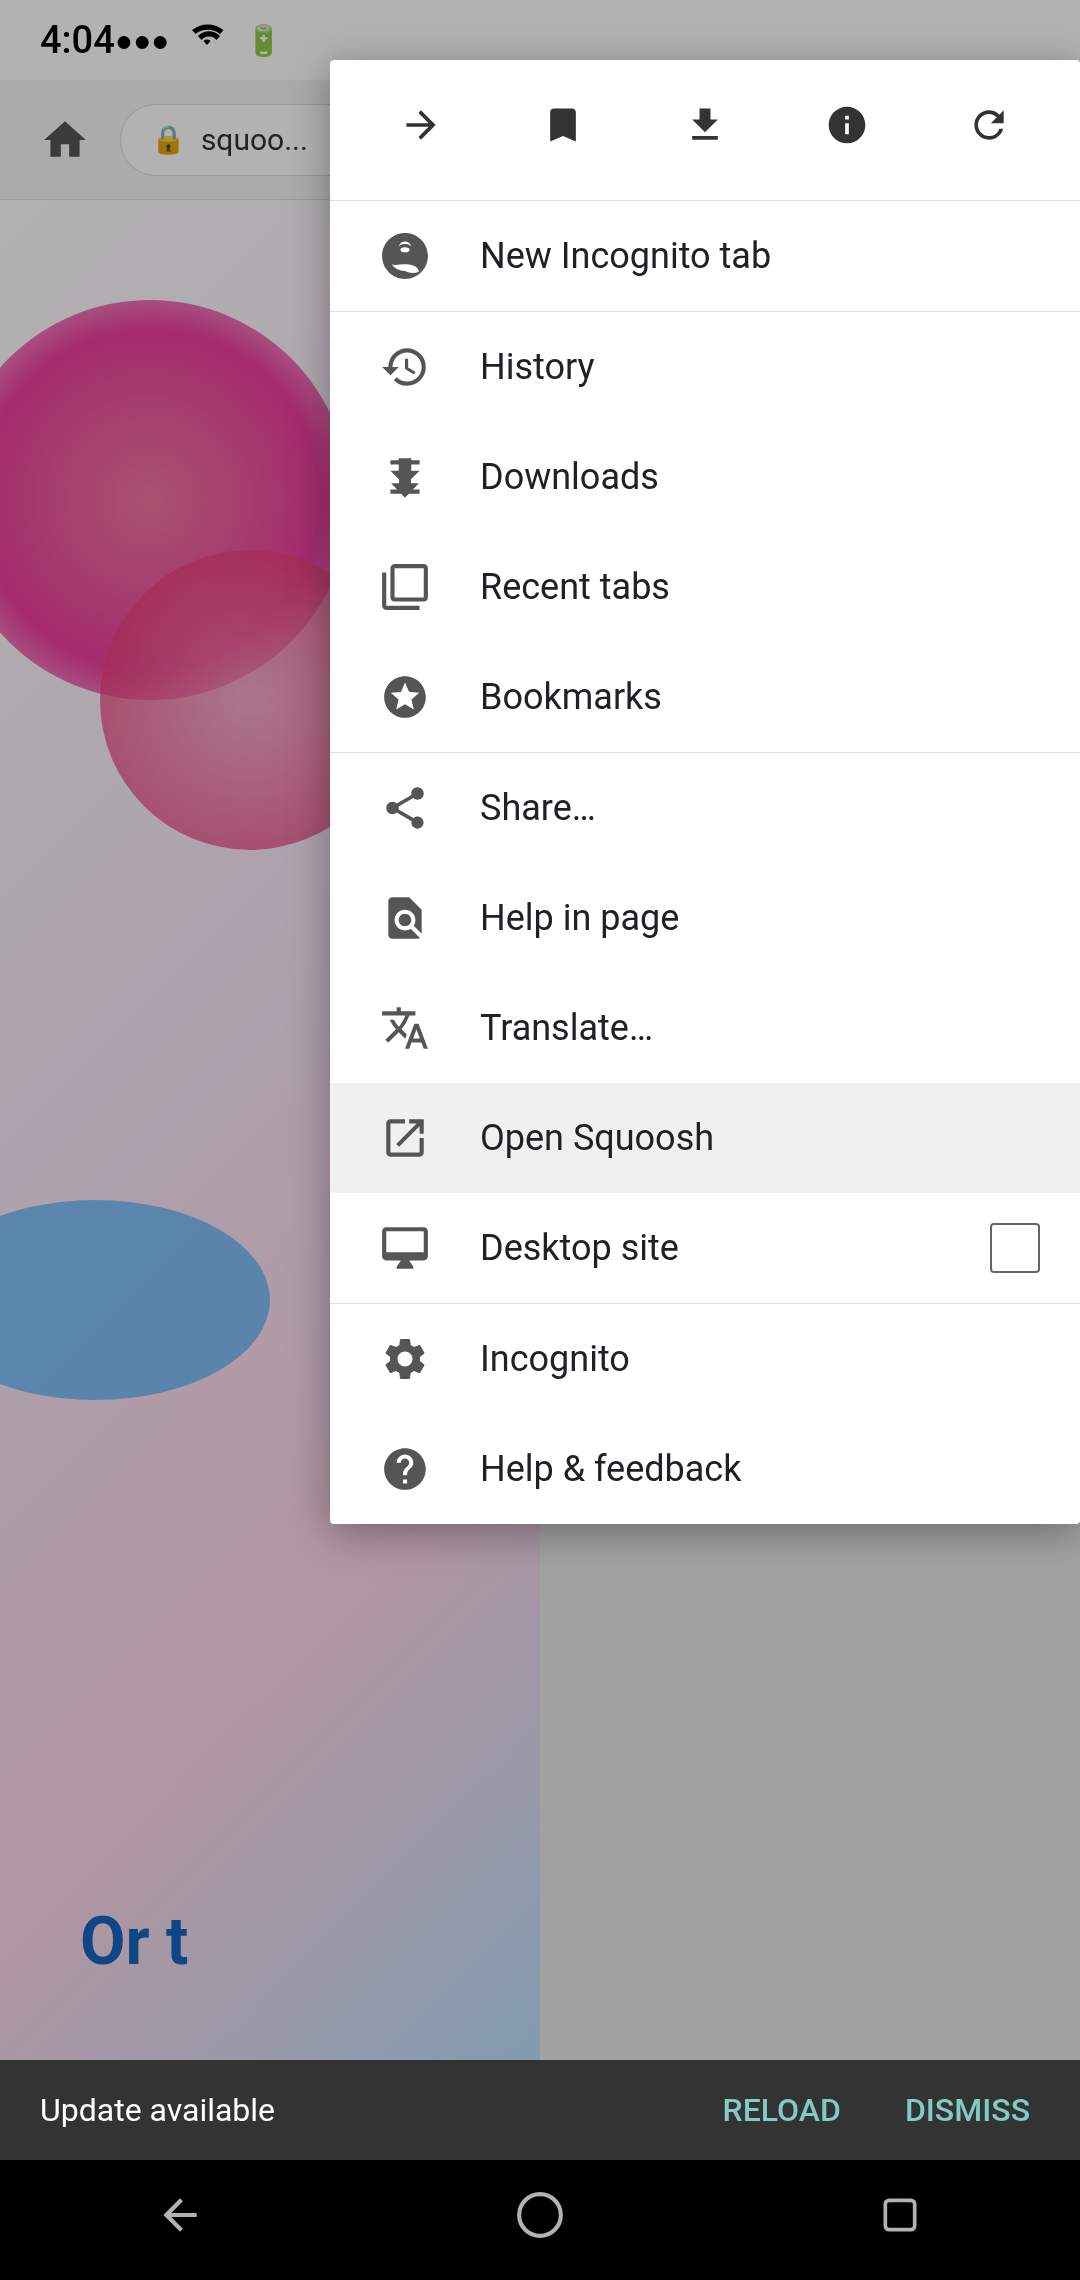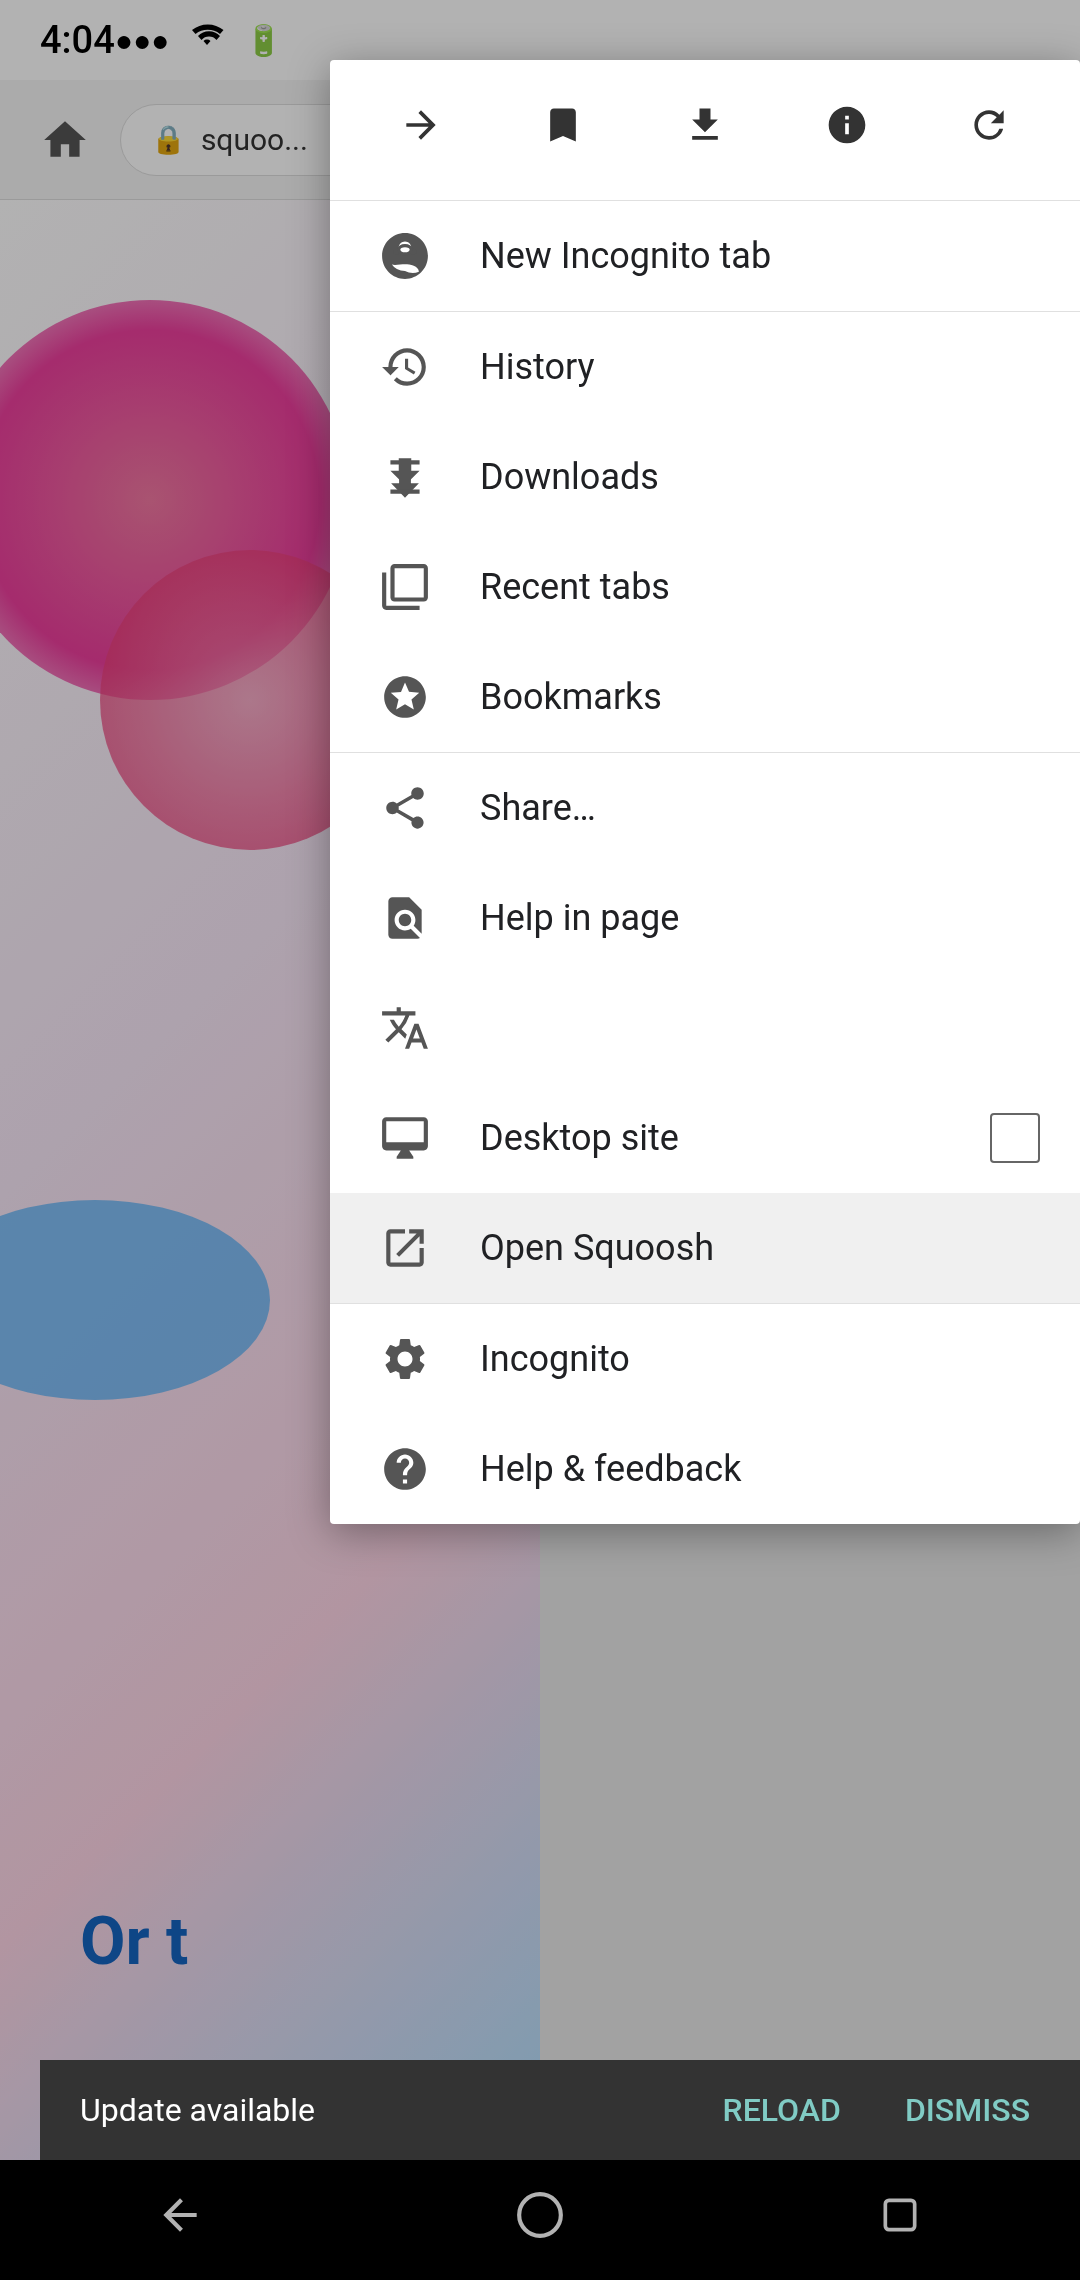--- a/index.html
+++ b/index.html
@@ -179,21 +179,20 @@
       position: absolute;
       bottom: 120px;
       left: 0; right: 0;
       height: 100px;
       background: #333;
       display: flex;
       align-items: center;
       justify-content: space-between;
       padding: 0 40px;
       z-index: 40;
-      margin-left: 40px;
     }
     .update-text {
       font-size: 32px;
       color: #fff;
     }
     .update-actions {
       display: flex;
       gap: 44px;
     }
     .update-btn {
@@ -398,39 +397,40 @@
     </div>
     <span class="menu-item-label">Help in page</span>
   </div>
 
   <div class="menu-item">
     <div class="menu-item-icon">
       <svg viewBox="0 0 24 24" fill="#555">
           <path d="M12.87 15.07l-2.54-2.51.03-.03A17.52 17.52 0 0014.07 6H17V4h-7V2H8v2H1v1.99h11.17C11.5 7.92 10.44 9.75 9 11.35 8.07 10.32 7.3 9.19 6.69 8h-2c.73 1.63 1.73 3.17 2.98 4.56l-5.09 5.02L4 19l5-5 3.11 3.11.76-2.04zM18.5 10h-2L12 22h2l1.12-3h4.75L21 22h2l-4.5-12zm-2.62 7l1.62-4.33L19.12 17h-3.24z"></path>
         </svg>
     </div>
+    <span class="menu-item-label">Translate…</span>
+  </div>
+
+  <div class="menu-item highlighted">
+    <div class="menu-item-icon">
+      <svg viewBox="0 0 24 24" fill="#555">
+          <path d="M19 19H5V5h7V3H5c-1.11 0-2 .9-2 2v14c0 1.1.89 2 2 2h14c1.1 0 2-.9 2-2v-7h-2v7zM14 3v2h3.59l-9.83 9.83 1.41 1.41L19 6.41V10h2V3h-7z"></path>
+        </svg>
+    </div>
+    <span class="menu-item-label">Open Squoosh</span>
   </div>
 
   <div class="menu-item">
     <div class="menu-item-icon">
       <svg viewBox="0 0 24 24" fill="#555">
           <path d="M21 2H3c-1.1 0-2 .9-2 2v12c0 1.1.9 2 2 2h7l-2 3v1h8v-1l-2-3h7c1.1 0 2-.9 2-2V4c0-1.1-.9-2-2-2zm0 12H3V4h18v10z"></path>
         </svg>
     </div>
     <span class="menu-item-label">Desktop site</span>
     <div class="menu-item-checkbox"></div>
-  </div>
-
-  <div class="menu-item highlighted">
-    <div class="menu-item-icon">
-      <svg viewBox="0 0 24 24" fill="#555">
-          <path d="M19 19H5V5h7V3H5c-1.11 0-2 .9-2 2v14c0 1.1.89 2 2 2h14c1.1 0 2-.9 2-2v-7h-2v7zM14 3v2h3.59l-9.83 9.83 1.41 1.41L19 6.41V10h2V3h-7z"></path>
-        </svg>
-    </div>
-    <span class="menu-item-label">Open Squoosh</span>
   </div>
 
   <div class="menu-divider"></div>
 
   <div class="menu-item">
     <div class="menu-item-icon">
       <svg viewBox="0 0 24 24" fill="#555">
           <path d="M19.14 12.94c.04-.3.06-.61.06-.94 0-.32-.02-.64-.07-.94l2.03-1.58c.18-.14.23-.41.12-.61l-1.92-3.32c-.12-.22-.37-.29-.59-.22l-2.39.96c-.5-.38-1.03-.7-1.62-.94l-.36-2.54c-.04-.24-.24-.41-.48-.41h-3.84c-.24 0-.43.17-.47.41l-.36 2.54c-.59.24-1.13.57-1.62.94l-2.39-.96c-.22-.08-.47 0-.59.22L2.74 8.87c-.12.21-.08.47.12.61l2.03 1.58c-.05.3-.09.63-.09.94s.02.64.07.94l-2.03 1.58c-.18.14-.23.41-.12.61l1.92 3.32c.12.22.37.29.59.22l2.39-.96c.5.38 1.03.7 1.62.94l.36 2.54c.05.24.24.41.48.41h3.84c.24 0 .44-.17.47-.41l.36-2.54c.59-.24 1.13-.56 1.62-.94l2.39.96c.22.08.47 0 .59-.22l1.92-3.32c.12-.22.07-.47-.12-.61l-2.01-1.58zM12 15.6c-1.98 0-3.6-1.62-3.6-3.6s1.62-3.6 3.6-3.6 3.6 1.62 3.6 3.6-1.62 3.6-3.6 3.6z"></path>
         </svg>
     </div>

